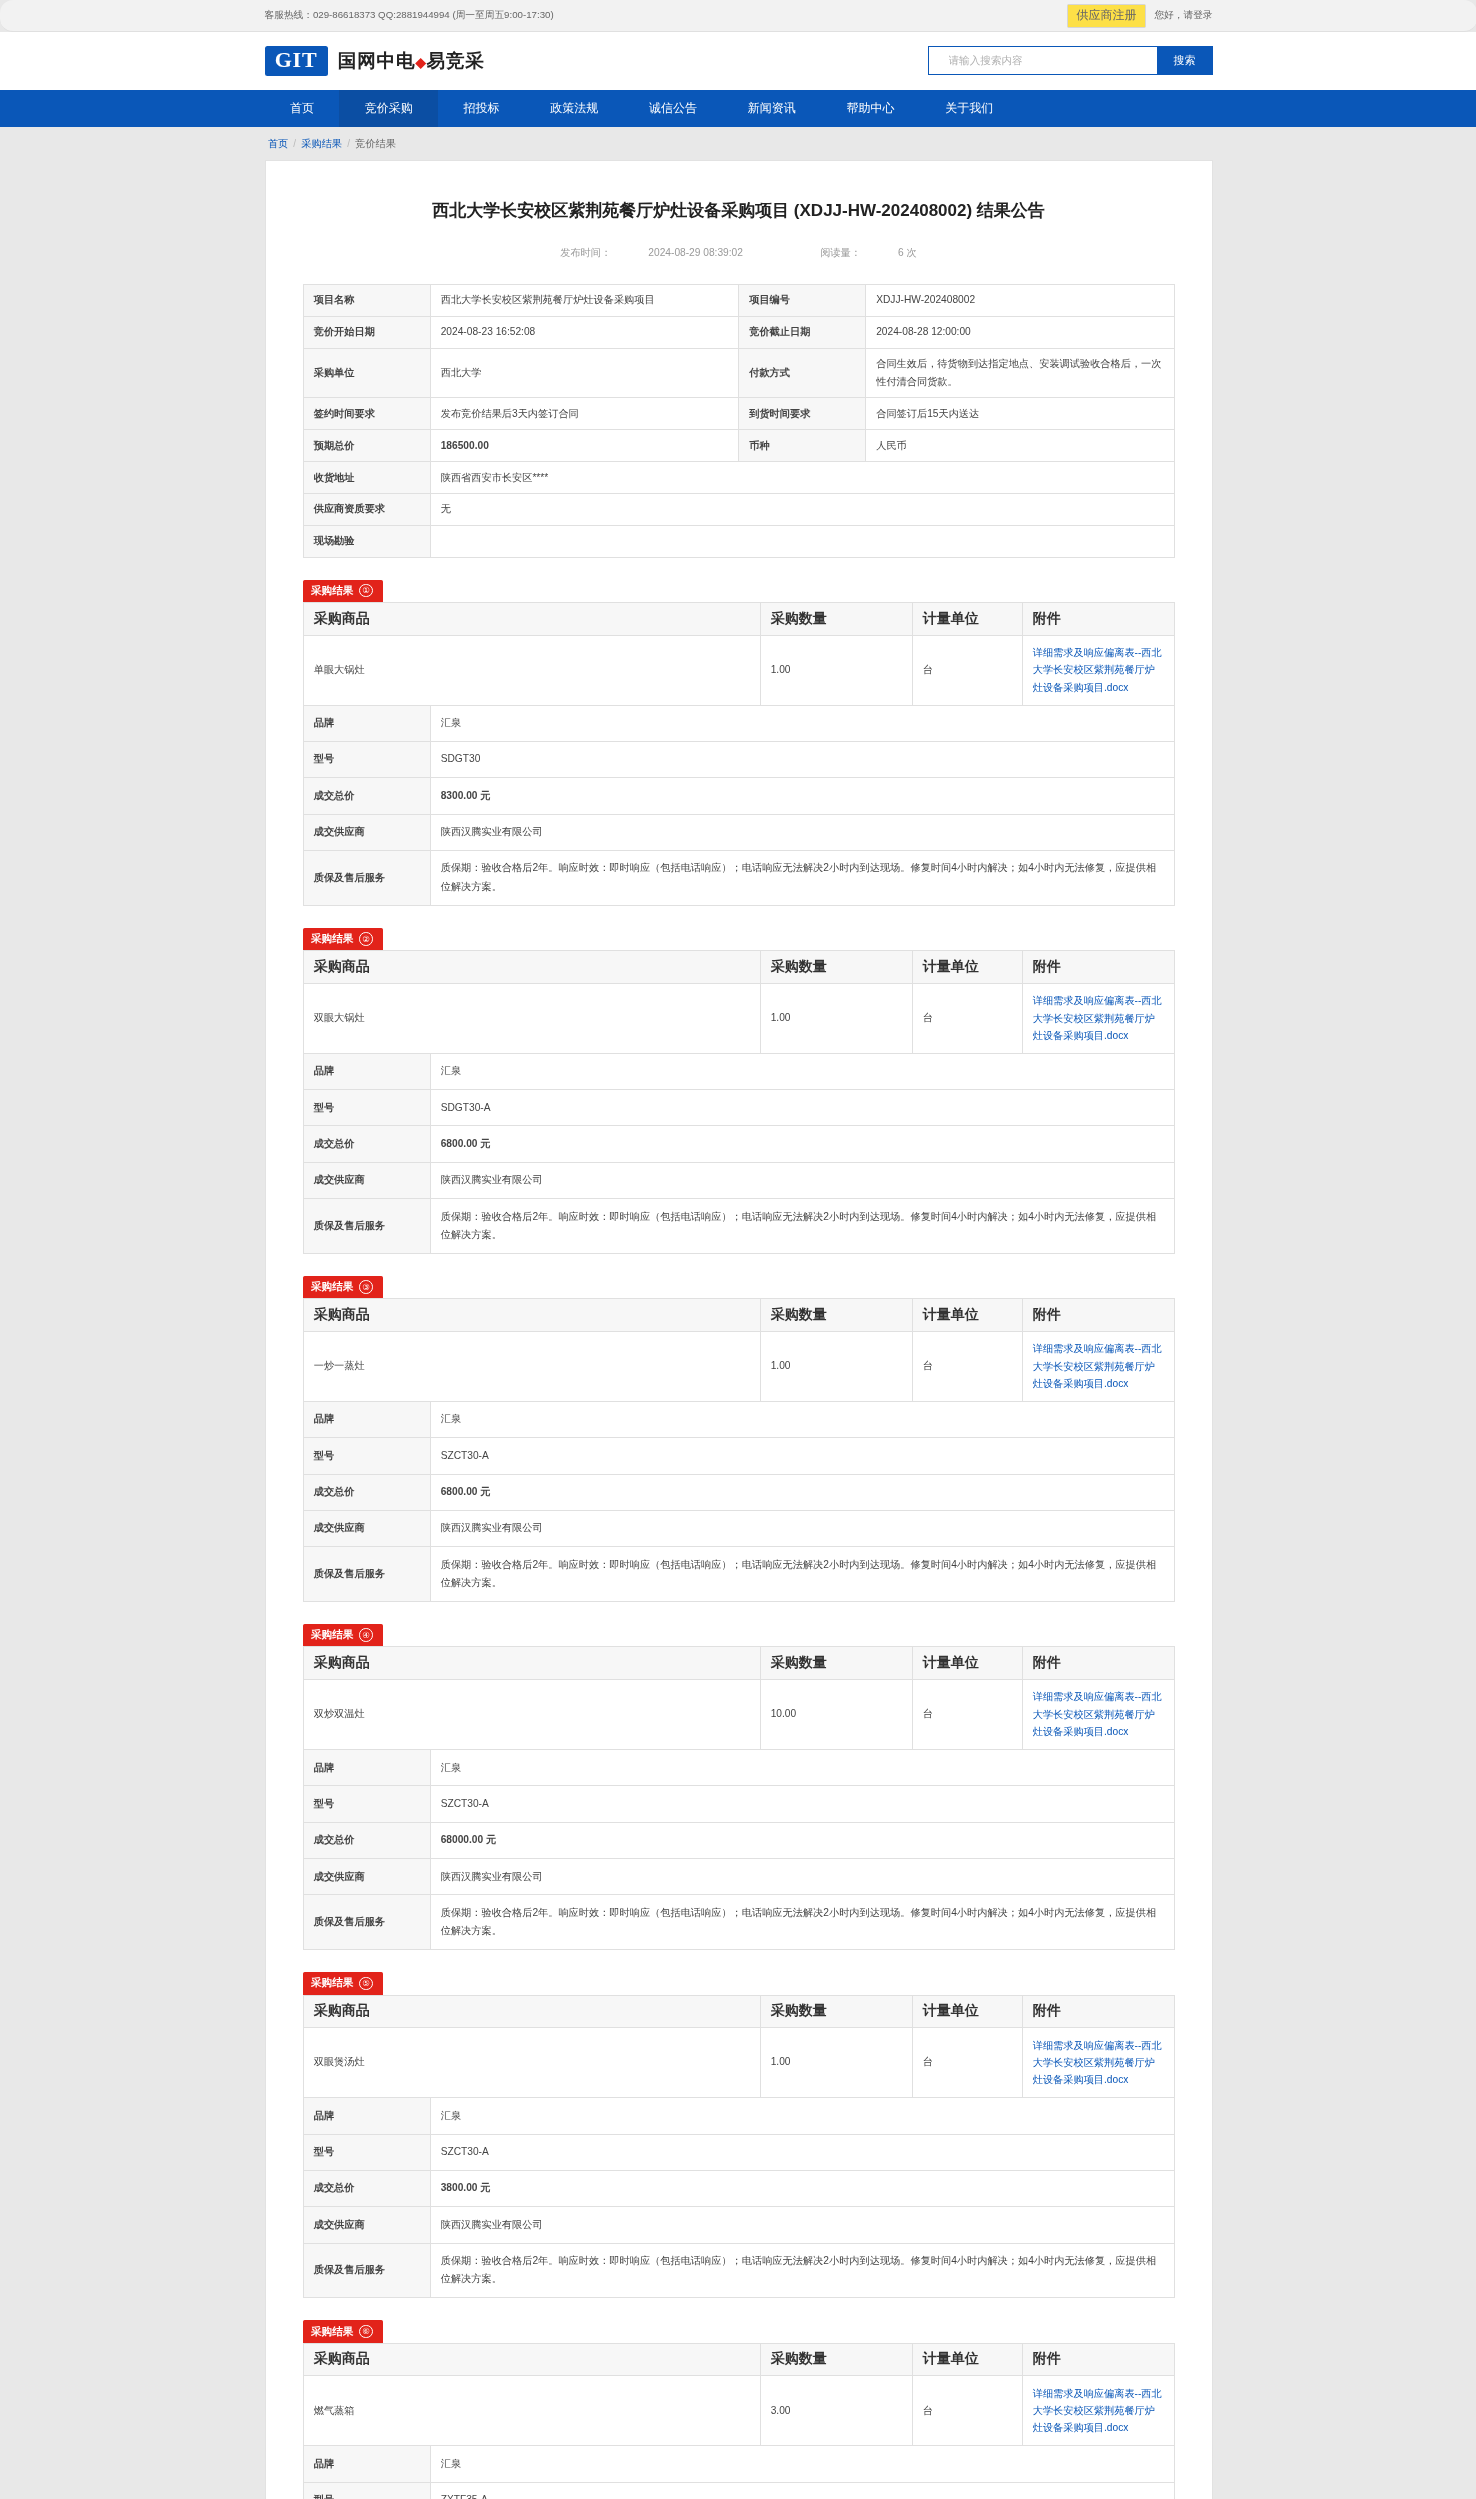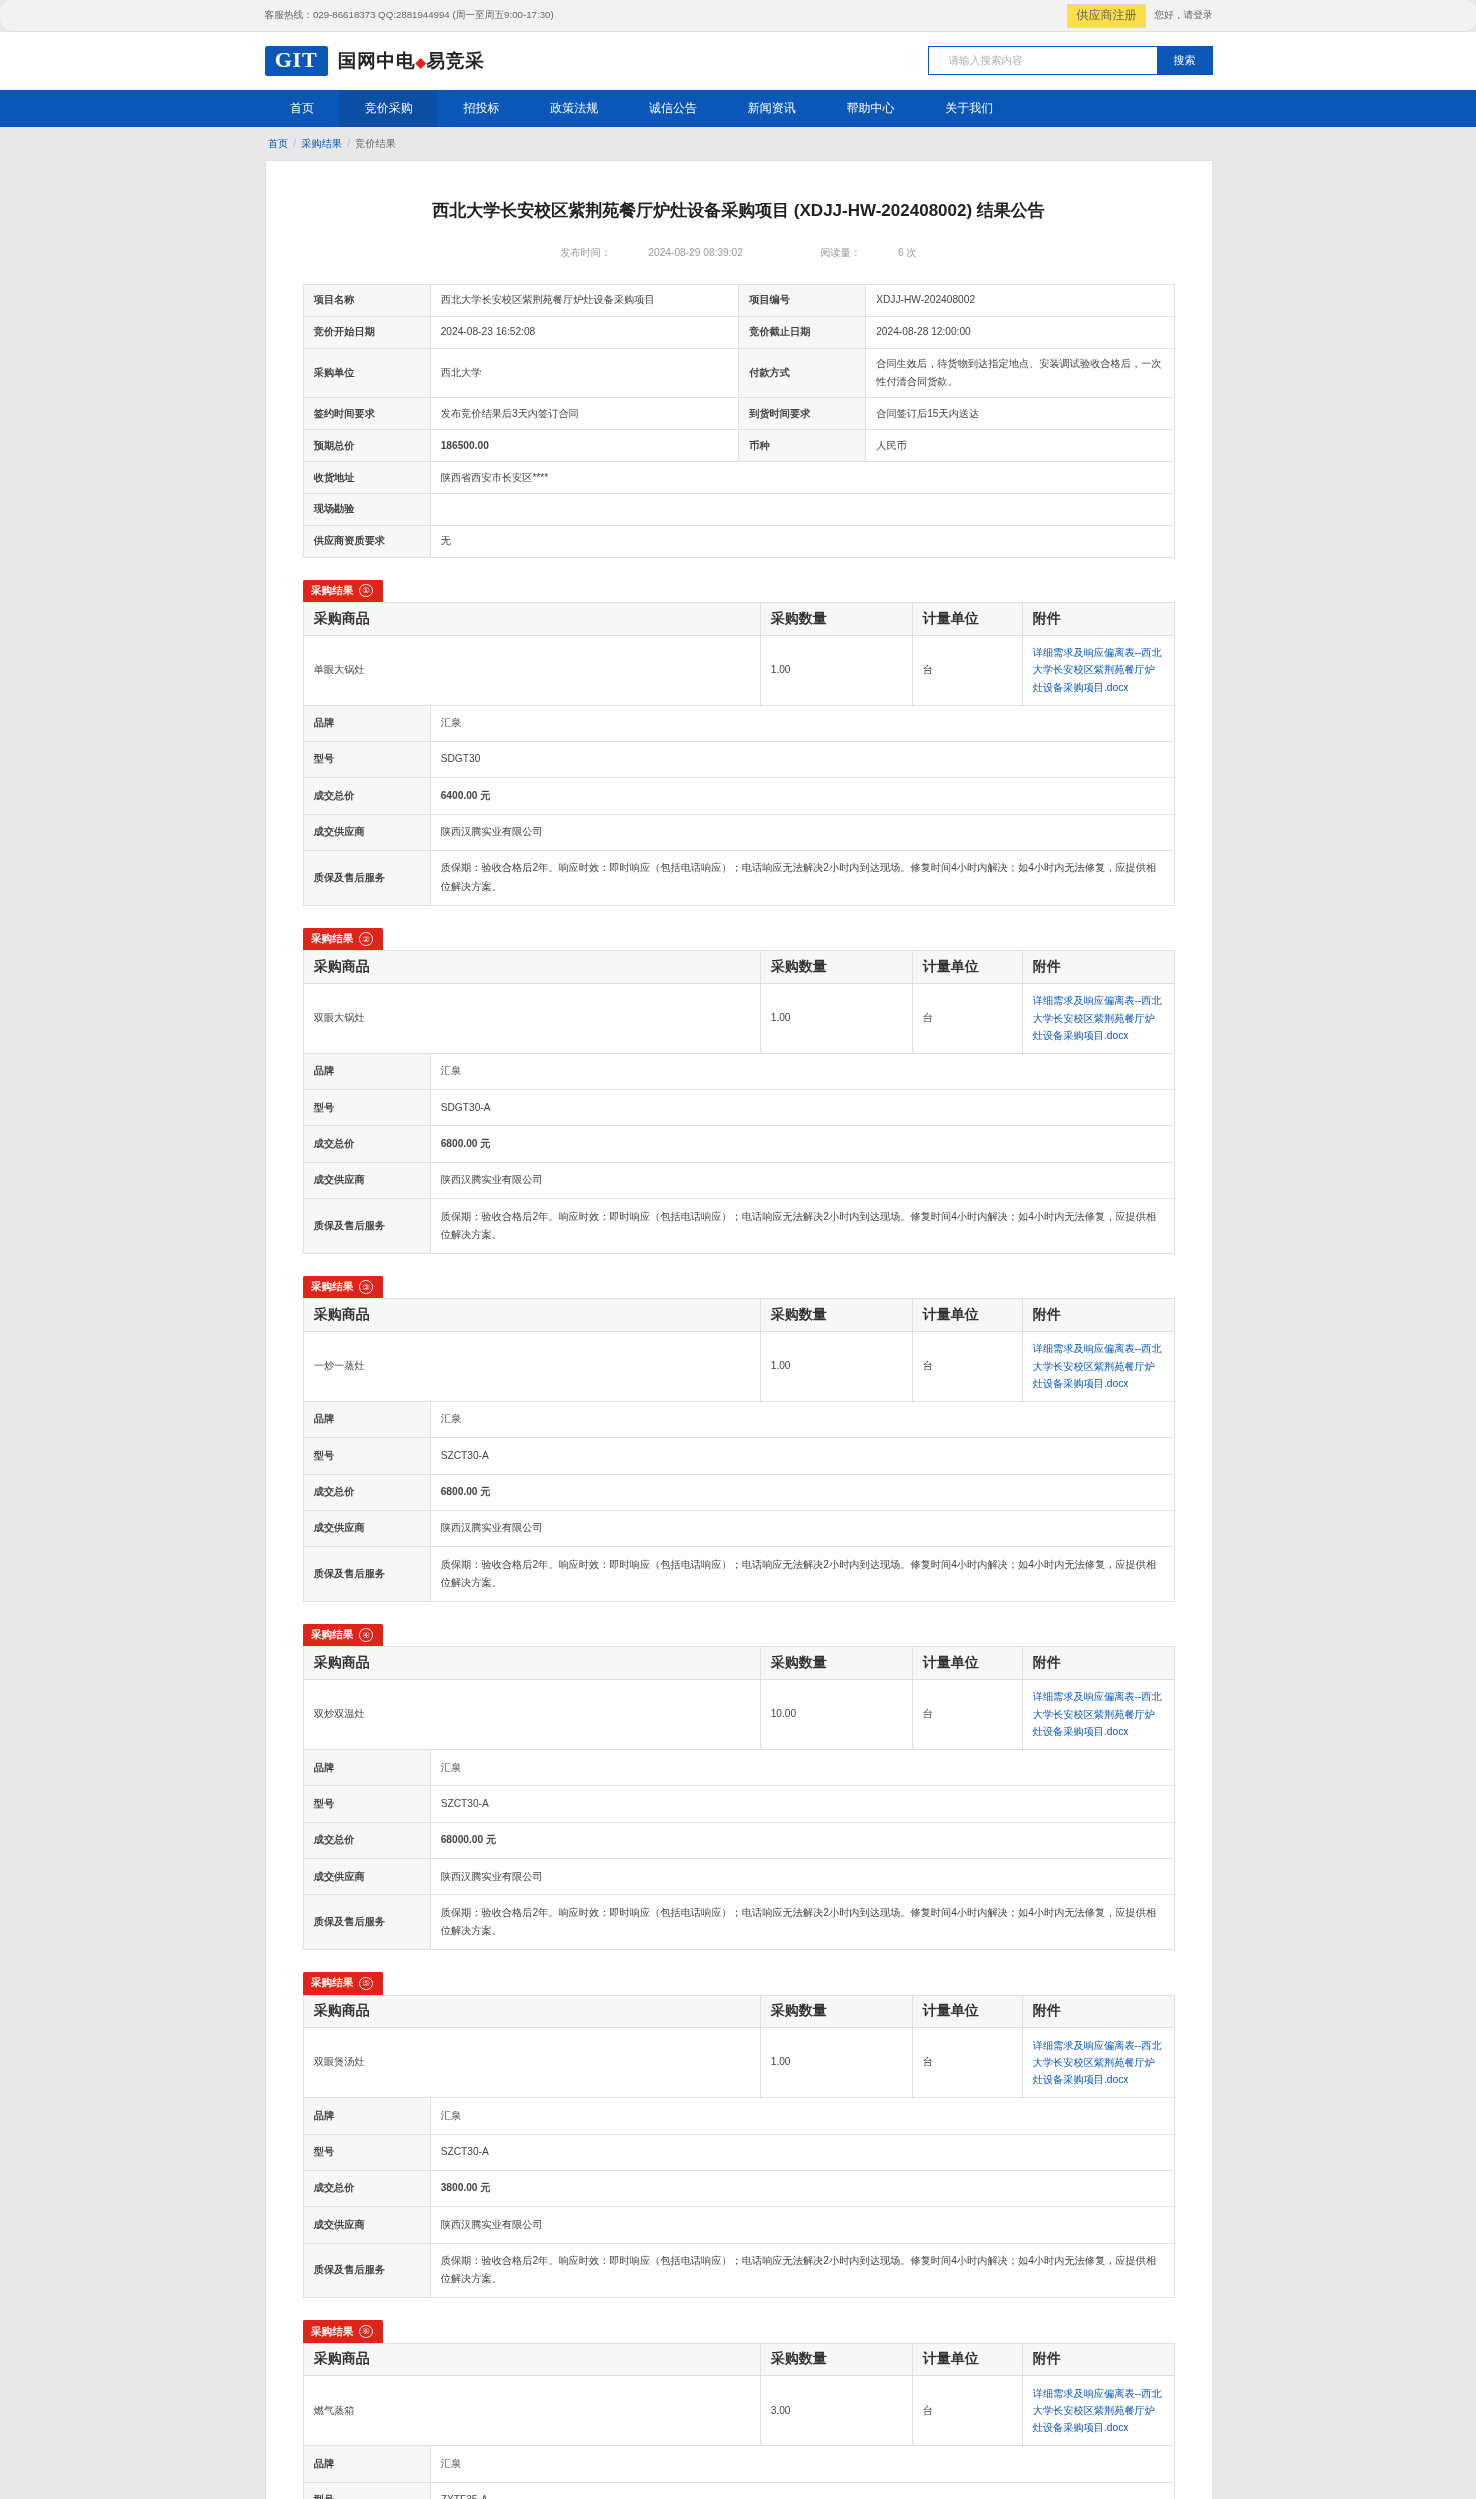--- a/index.html
+++ b/index.html
@@ -320,26 +320,26 @@
             <td class="lbl">预期总价</td>
             <td class="money">186500.00</td>
             <td class="lbl">币种</td>
             <td>人民币</td>
           </tr>
           <tr>
             <td class="lbl">收货地址</td>
             <td colspan="3">陕西省西安市长安区****</td>
           </tr>
           <tr>
+            <td class="lbl">供应商资质要求</td>
+            <td colspan="3">无</td>
+          </tr>
+          <tr>
             <td class="lbl">现场勘验</td>
             <td colspan="3"></td>
-          </tr>
-          <tr>
-            <td class="lbl">供应商资质要求</td>
-            <td colspan="3">无</td>
           </tr>
         </tbody>
     </table>
 
     <div id="results-container">
         <div class="result-block"><div class="result-tag">
             <span>采购结果</span>
             <span class="num">①</span>
           </div><table class="goods">
             <colgroup>
@@ -369,21 +369,21 @@
               <tr>
                 <td class="lbl">品牌</td>
                 <td colspan="4">汇泉</td>
               </tr>
               <tr>
                 <td class="lbl">型号</td>
                 <td colspan="4">SDGT30</td>
               </tr>
               <tr>
                 <td class="lbl">成交总价</td>
-                <td colspan="4" class="money">6400.00 元</td>
+                <td colspan="4" class="money">8300.00 元</td>
               </tr>
               <tr>
                 <td class="lbl">成交供应商</td>
                 <td colspan="4">陕西汉腾实业有限公司</td>
               </tr>
               <tr>
                 <td class="lbl">质保及售后服务</td>
                 <td colspan="4" class="svc">质保期：验收合格后2年。响应时效：即时响应（包括电话响应）；电话响应无法解决2小时内到达现场。修复时间4小时内解决；如4小时内无法修复，应提供相位解决方案。</td>
               </tr>
             </tbody>

